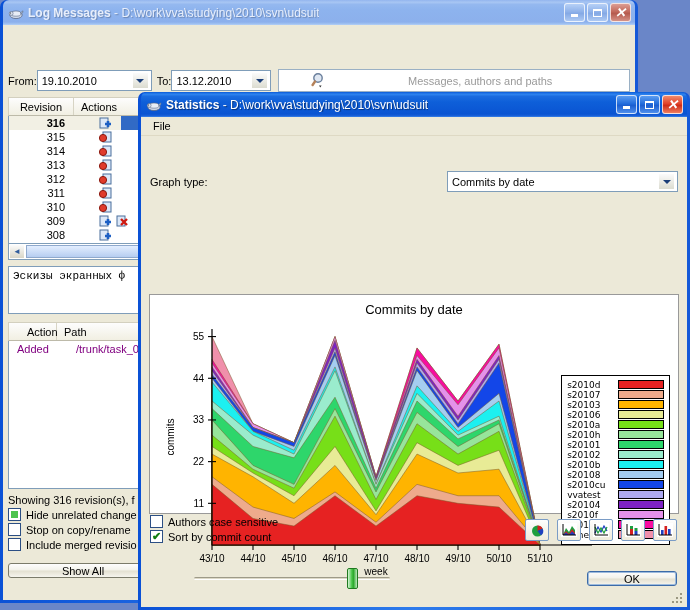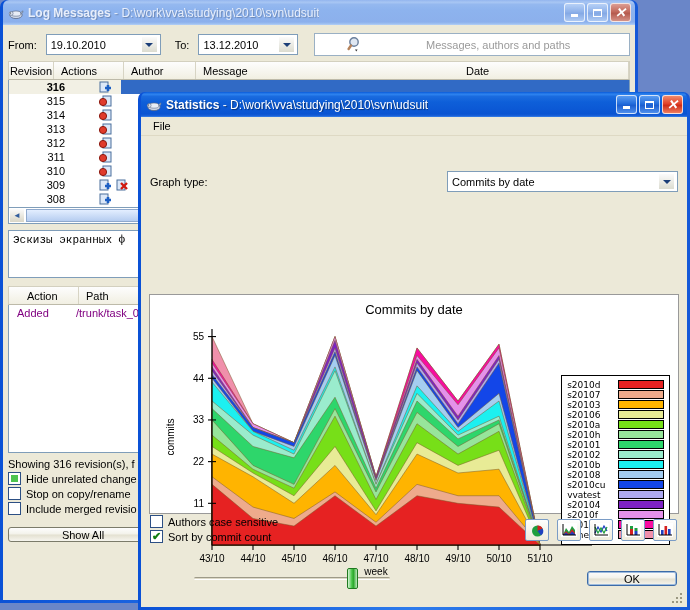--- a/index.html
+++ b/index.html
@@ -225,21 +225,21 @@
             <i class="glyph-max"></i>
           </span>
         <span class="tb-btn close">
             <i class="glyph-close">✕</i>
           </span>
       </span>
     </div>
 
     <div class="client">
 
-      <div class="row" style="gap:9px; height:27px;">
+      <div class="row" style="gap:0; height:27px;margin-top:36px;">
         <span class="lbl">From:</span>
         <span class="combo" style="width:115px;">
           <span class="val">19.10.2010</span>
           <span class="arrowbox">
               <i class="caret"></i>
             </span>
         </span>
         <span class="lbl" style="margin-left:5px;">To:</span>
         <span class="combo" style="width:100px;">
           <span class="val">13.12.2010</span>
@@ -253,21 +253,21 @@
               <circle cx="7" cy="6" r="4.2" fill="#dfe7f2" stroke="#6a7f9c" stroke-width="1.4"></circle>
               <line x1="4" y1="9.5" x2="1.6" y2="13" stroke="#b5825a" stroke-width="2.4" stroke-linecap="round"></line>
               <path d="M8 13.5l2.6 0 -1.3 2z" fill="#333"></path>
             </svg>
           </span>
           <span class="ph">Messages, authors and paths</span>
         </span>
       </div>
 
       <div class="listhdr" style="margin-top:3px;">
-        <span class="col" style="width:45px;justify-content:center;padding-left:0;">Revision</span>
+        <span class="col" style="width:65px;justify-content:center;padding-left:0;">Revision</span>
         <span class="col" style="width:70px;">Actions</span>
         <span class="col" style="width:72px;">Author</span>
         <span class="col" style="flex:1;border-right:none;">Message</span>
         <span class="col" style="width:170px;">Date</span>
       </div>
 
       <div class="revlist">
         <div class="revrow sel" style="position:relative;">
           <span class="num">316</span>
           <span class="ic" style="margin-left:28px;">
@@ -361,21 +361,21 @@
       <div class="hscroll">
         <span class="hs-btn">◄</span>
         <span class="hs-thumb"></span>
       </div>
 
       <div class="msgbox" style="margin-top:6px;">
         <span>Эскизы экранных ф</span>
       </div>
 
       <div class="listhdr" style="margin-top:8px;">
-        <span class="col" style="width:70px;padding-left:18px;">Action</span>
+        <span class="col" style="width:48px;padding-left:18px;">Action</span>
         <span class="col" style="flex:1;border-right:none;">Path</span>
       </div>
       <div class="pathlist">
         <div class="pathrow">
           <span class="action">Added</span>
           <span class="path">/trunk/task_0</span>
         </div>
       </div>
 
       <div style="margin-top:5px;font-size:11px;">Showing 316 revision(s), f</div>

